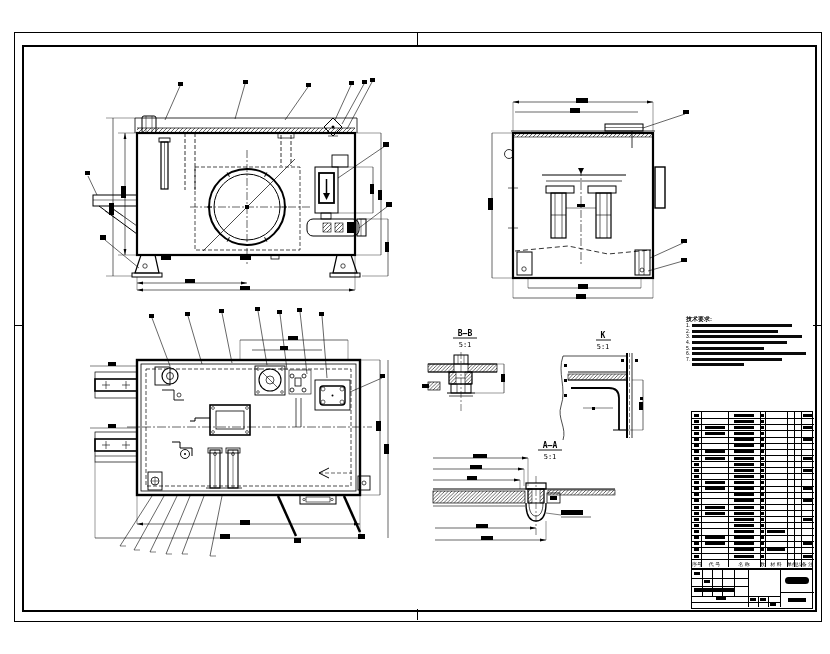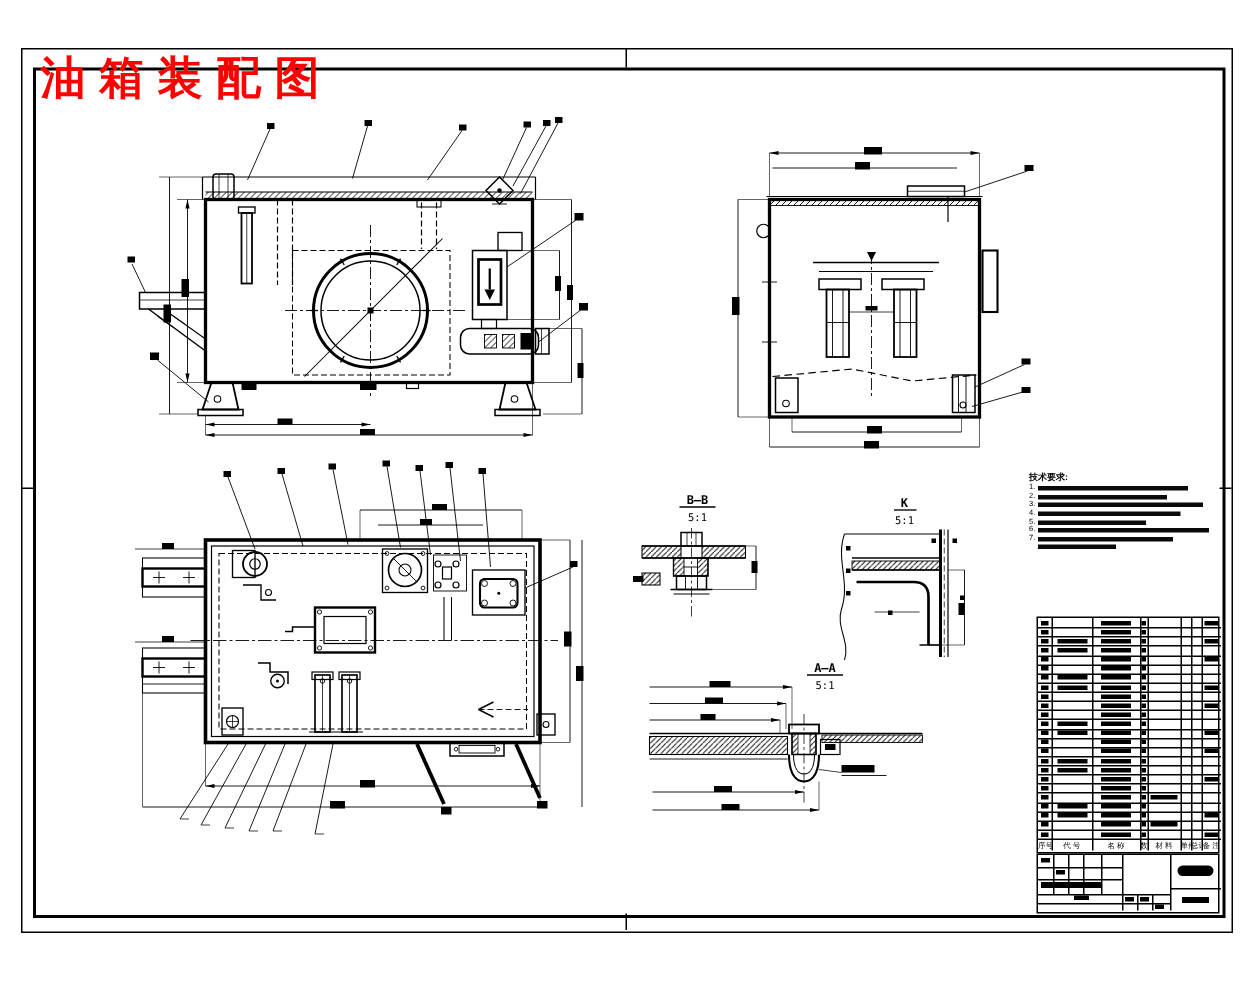--- a/index.html
+++ b/index.html
@@ -33,21 +33,20 @@
 
 <div class="sheet">
 
   <div class="abs frame-outer"></div>
   <div class="abs frame-inner"></div>
   <div class="abs centermark" style="left:14px;top:325px;width:8px;height:1px"></div>
   <div class="abs centermark" style="left:813px;top:325px;width:8px;height:1px"></div>
   <div class="abs centermark" style="left:417px;top:32px;width:1px;height:13px"></div>
   <div class="abs centermark" style="left:417px;top:609px;width:1px;height:11px"></div>
 
-  <div class="abs dwg-title" style="color:#ff0000;">油箱装配图</div>
 
   <svg class="view" style="left:85px;top:78px" width="310" height="215" viewBox="0 0 310 215">
     <defs>
       <pattern id="fvh" width="4" height="4" patternUnits="userSpaceOnUse">
         <path d="M0,4 L4,0" stroke="#000" stroke-width="0.6"></path>
       </pattern>
     </defs>
     <g fill="none" stroke="#000">
       <line x1="50" y1="40" x2="272" y2="40" stroke-width="0.8"></line>
       <line x1="50" y1="40" x2="50" y2="55" stroke-width="0.8"></line>

